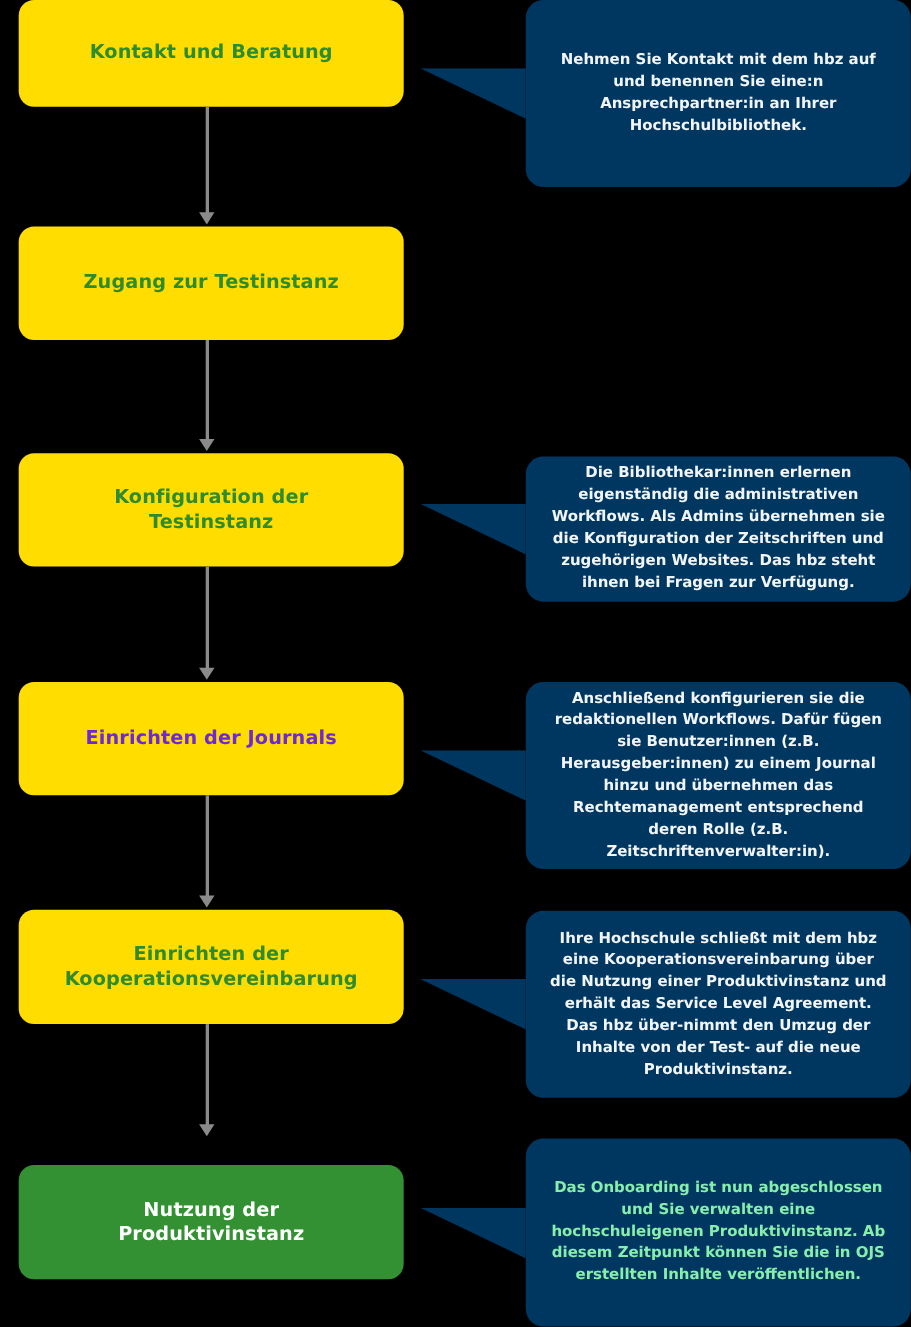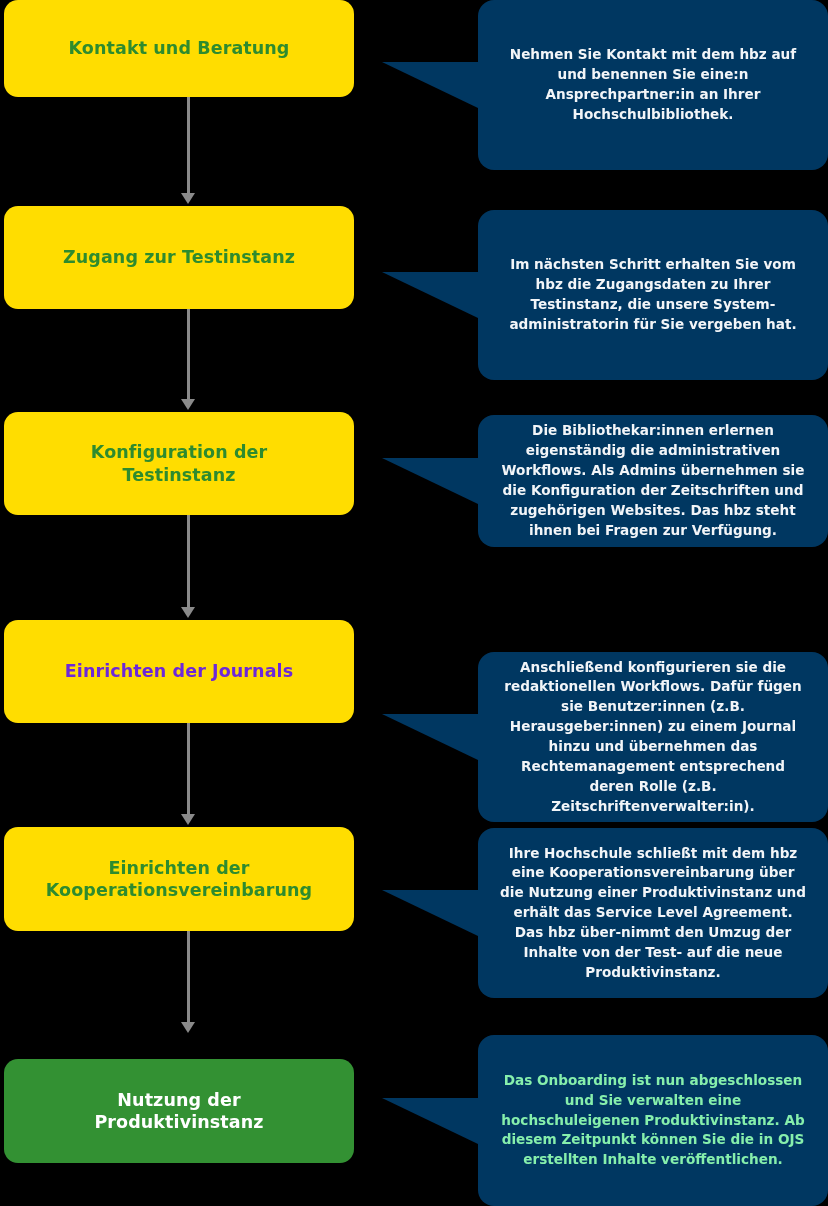--- a/index.html
+++ b/index.html
@@ -8,21 +8,21 @@
     background:#000000;
     font-family:"DejaVu Sans","Liberation Sans",sans-serif;
     overflow:hidden;
     position:relative;
   }
   #stage{position:absolute;left:0;top:0;width:828px;height:1206px;}
 
   
   .step{
     position:absolute;
-    left:4px;
+    left:17px;
     width:350px;
     border-radius:14px;
     display:flex;align-items:center;justify-content:center;
     text-align:center;
     box-sizing:border-box;
     padding:6px 28px;
   }
   .step .step-label{
     font-weight:bold;
     font-size:17.5px;
@@ -104,28 +104,20 @@
     <span class="bubble-text" style="color: rgb(242, 245, 248);">Nehmen Sie Kontakt mit dem hbz auf und benennen Sie eine:n Ansprechpartner:in an Ihrer Hochschulbibliothek.</span>
   </div>
 
   <div class="step yellow" style="top: 206px; height: 103px; background: rgb(255, 221, 0);">
     <span class="step-label" style="color: rgb(46, 139, 46);">Zugang zur Testinstanz</span>
   </div>
   <div class="connector" style="top:309px;height:103px;">
     <div class="shaft" style="height: 92px; background: rgb(138, 138, 138);"></div>
     <div class="head" style="top: 90px; border-top-color: rgb(138, 138, 138);"></div>
   </div>
-  <div class="bubble" style="top: 210px; height: 170px; background: rgb(0, 55, 97);">
-    <div class="tail">
-      <svg viewBox="0 0 96 46" preserveAspectRatio="none" aria-hidden="true">
-        <polygon points="0,0 96,0 96,46" fill="#003761"></polygon>
-      </svg>
-    </div>
-    <span class="bubble-text" style="color: rgb(242, 245, 248);">Im nächsten Schritt erhalten Sie vom hbz die Zugangsdaten zu Ihrer Testinstanz, die unsere System-administratorin für Sie vergeben hat.</span>
-  </div>
 
   <div class="step yellow" style="top: 412px; height: 103px; background: rgb(255, 221, 0);">
     <span class="step-label" style="color: rgb(46, 139, 46);">Konfiguration der Testinstanz</span>
   </div>
   <div class="connector" style="top:515px;height:105px;">
     <div class="shaft" style="height: 94px; background: rgb(138, 138, 138);"></div>
     <div class="head" style="top: 92px; border-top-color: rgb(138, 138, 138);"></div>
   </div>
   <div class="bubble" style="top: 415px; height: 132px; background: rgb(0, 55, 97);">
     <div class="tail">
@@ -136,21 +128,21 @@
     <span class="bubble-text" style="color: rgb(242, 245, 248);">Die Bibliothekar:innen erlernen eigenständig die administrativen Workflows. Als Admins übernehmen sie die Konfiguration der Zeitschriften und zugehörigen Websites. Das hbz steht ihnen bei Fragen zur Verfügung.</span>
   </div>
 
   <div class="step yellow" style="top: 620px; height: 103px; background: rgb(255, 221, 0);">
     <span class="step-label" style="color: #6d28d9;">Einrichten der Journals</span>
   </div>
   <div class="connector" style="top:723px;height:104px;">
     <div class="shaft" style="height: 93px; background: rgb(138, 138, 138);"></div>
     <div class="head" style="top: 91px; border-top-color: rgb(138, 138, 138);"></div>
   </div>
-  <div class="bubble" style="top: 652px; height: 170px; background: rgb(0, 55, 97);">
+  <div class="bubble" style="top: 620px; height: 170px; background: rgb(0, 55, 97);">
     <div class="tail">
       <svg viewBox="0 0 96 46" preserveAspectRatio="none" aria-hidden="true">
         <polygon points="0,0 96,0 96,46" fill="#003761"></polygon>
       </svg>
     </div>
     <span class="bubble-text" style="color: rgb(242, 245, 248);">Anschließend konfigurieren sie die redaktionellen Workflows. Dafür fügen sie Benutzer:innen (z.B. Herausgeber:innen) zu einem Journal hinzu und übernehmen das Rechtemanagement entsprechend deren Rolle (z.B. Zeitschriftenverwalter:in).</span>
   </div>
 
   <div class="step yellow" style="top: 827px; height: 104px; background: rgb(255, 221, 0);">
     <span class="step-label" style="color: rgb(46, 139, 46);">Einrichten der Kooperationsvereinbarung</span>

